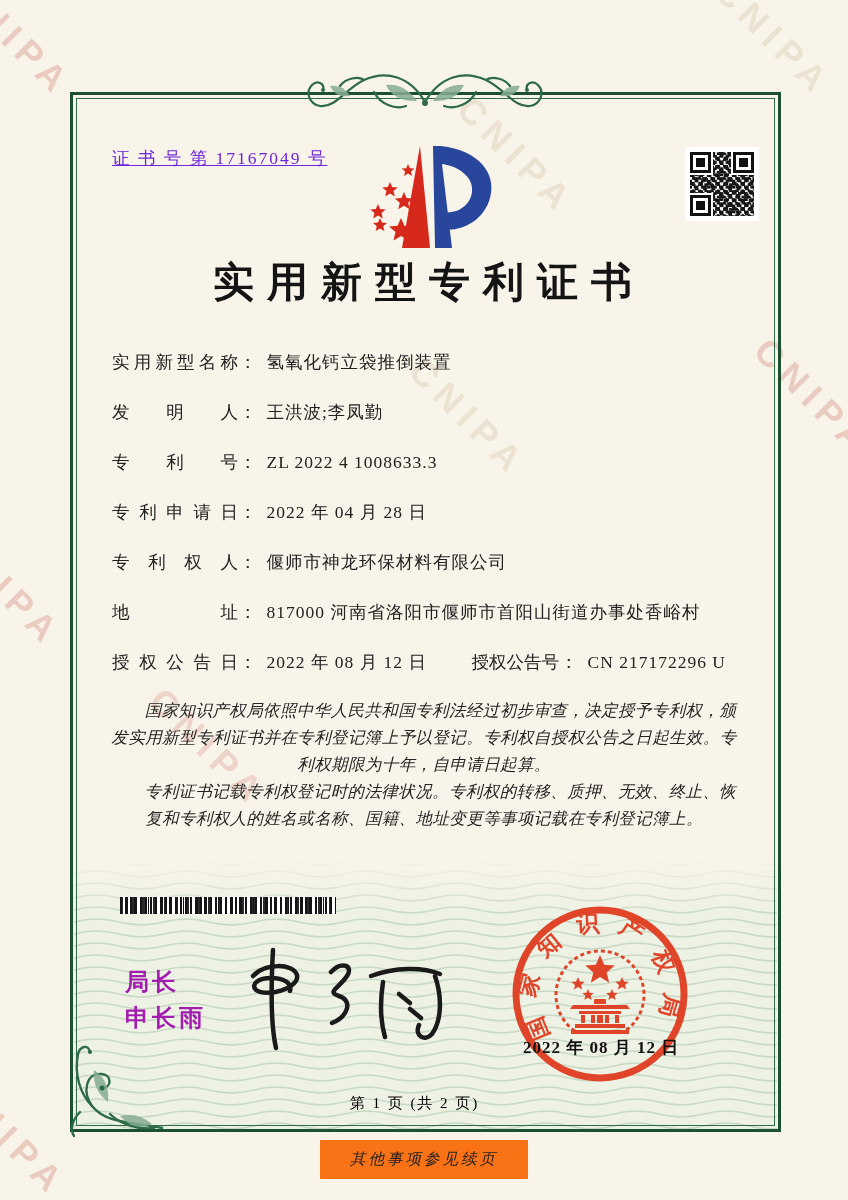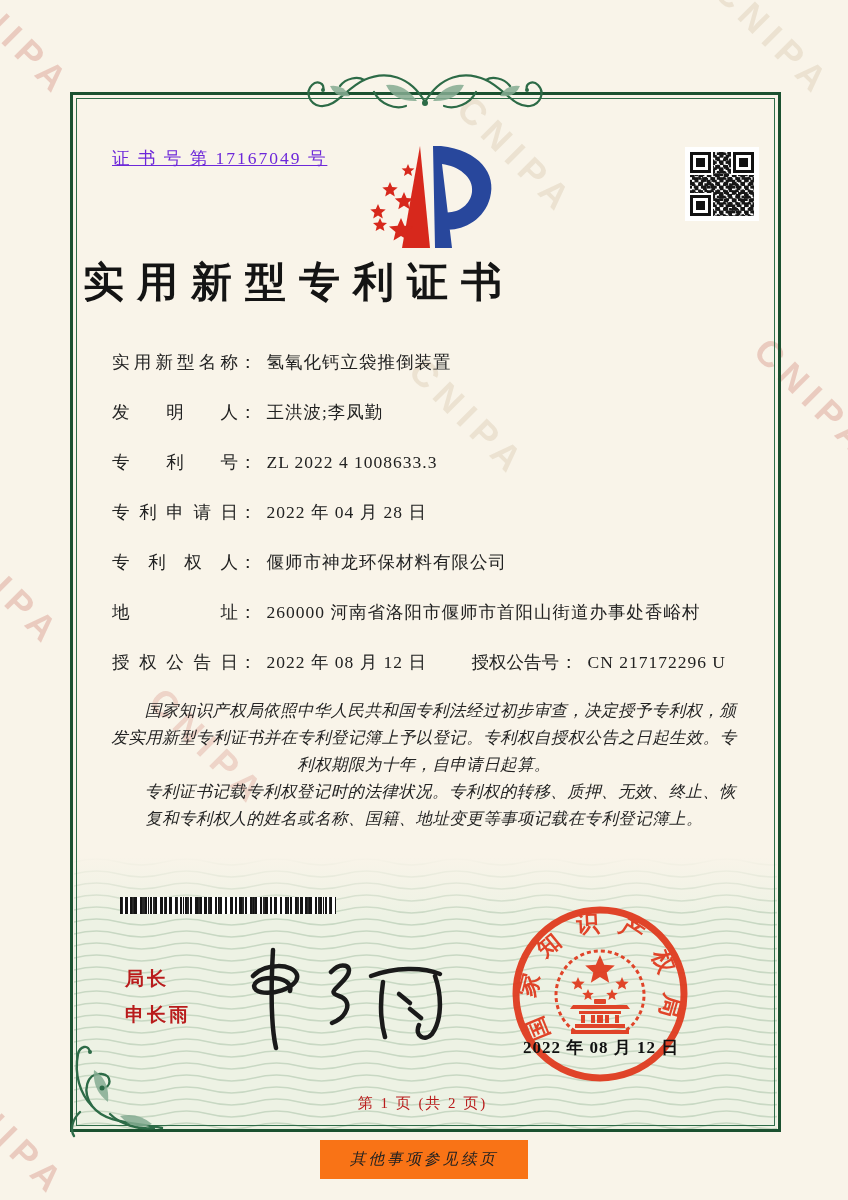--- a/index.html
+++ b/index.html
@@ -63,21 +63,21 @@
   .finder {
     position:absolute; width:15px; height:15px; border:3px solid #111;
     background:#fff; box-shadow:0 0 0 2px #fff;
   }
   .finder::after {
     content:""; position:absolute; left:3px; top:3px; width:9px; height:9px; background:#111;
   }
   .finder.tl { left:0; top:0; } .finder.tr { right:0; top:0; } .finder.bl { left:0; bottom:0; }
 
   .title {
-    left:70px; top:255px; width:705px; text-align:left;
+    left:70px; top:255px; width:705px; text-align:center;
     font-size:41px; font-weight:bold; letter-spacing:13px; text-indent:13px;
     color:#141414;
   }
 
   .rows { left:112px; top:337px; width:640px; }
   .frow { display:flex; align-items:center; height:50px; font-size:17.5px; color:#222; }
   .flabel {
     display:inline-block; width:126px;
     text-align:justify; text-align-last:justify;
   }
@@ -95,35 +95,35 @@
   .barcode {
     left:120px; top:897px; width:216px; height:17px; background:#fff;
     background-image:
       repeating-linear-gradient(90deg,#141414 0 2px,transparent 2px 5px),
       repeating-linear-gradient(90deg,#141414 0 1px,transparent 1px 7px),
       repeating-linear-gradient(90deg,#2a2a2a 0 3px,transparent 3px 11px);
   }
 
   .sig-label {
     left:125px; font-family:Liberation Sans, sans-serif;
-    font-size:19px; font-weight:600; letter-spacing:3px; color:#b91c1c;
+    font-size:24px; font-weight:600; letter-spacing:3px; color:#a21caf;
   }
   .sig-title { top:966px; }
   .sig-name  { top:1002px; }
   .signature { left:235px; top:938px; width:215px; height:115px; }
 
   .seal { left:509px; top:903px; width:182px; height:182px; z-index:5; opacity:0.94; }
   .seal-date {
     left:517px; top:1036px; width:168px; text-align:center; z-index:6;
     font-size:17px; letter-spacing:1px; color:#111; font-weight:600;
   }
 
   .page-num {
-    left:70px; top:1094px; width:705px; text-align:center;
-    font-size:15px; letter-spacing:2px; color:#b91c1c; z-index:4;
+    left:62px; top:1094px; width:705px; text-align:center;
+    font-size:15px; letter-spacing:2px; color:#000000; z-index:4;
   }
 
   .cont-box {
     left:50%; top:1140px; transform:translateX(-50%); z-index:4;
     background:#f97316; padding:9px 30px; white-space:nowrap;
     font-size:15.5px; letter-spacing:3px; font-style:italic; color:#222;
   }
 
   .orn { z-index:4; pointer-events:none; }
   .orn-top { left:300px; top:56px; width:250px; height:72px; }
@@ -248,21 +248,21 @@
         <span class="fvalue">2022 年 04 月 28 日</span>
       </div>
       <div class="frow">
         <span class="flabel">专利权人</span>
           <span class="fcolon">：</span>
         <span class="fvalue">偃师市神龙环保材料有限公司</span>
       </div>
       <div class="frow">
         <span class="flabel">地址</span>
           <span class="fcolon">：</span>
-        <span class="fvalue">260000 河南省洛阳市偃师市首阳山街道办事处香峪村</span>
+        <span class="fvalue">817000 河南省洛阳市偃师市首阳山街道办事处香峪村</span>
       </div>
       <div class="frow">
         <span class="flabel">授权公告日</span>
           <span class="fcolon">：</span>
         <span class="fvalue fvalue-fixed">2022 年 08 月 12 日</span>
         <span class="flabel2">授权公告号</span>
           <span class="fcolon">：</span>
         <span class="fvalue">CN 217172296 U</span>
       </div>
     </div>

